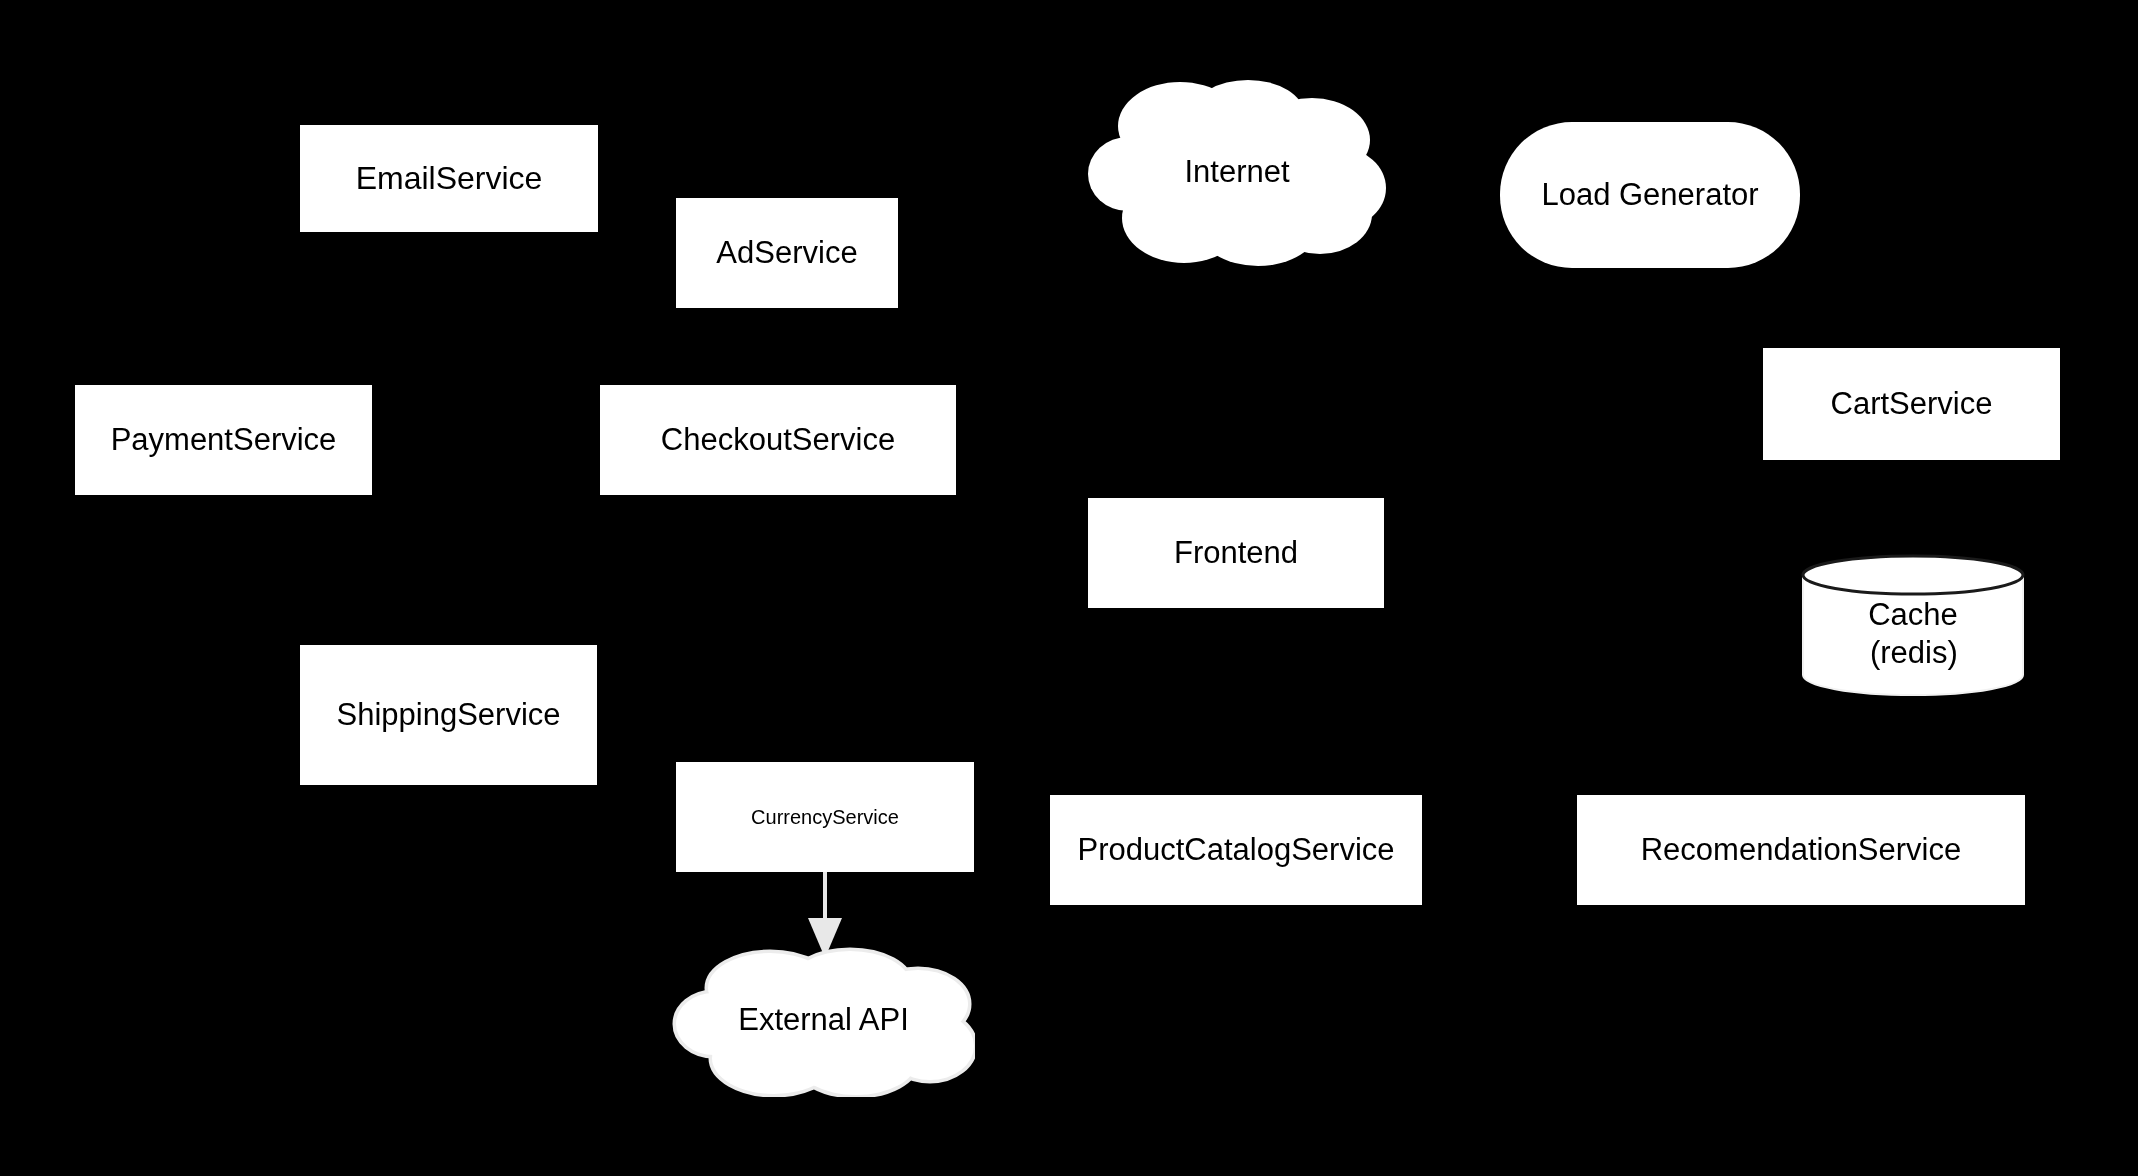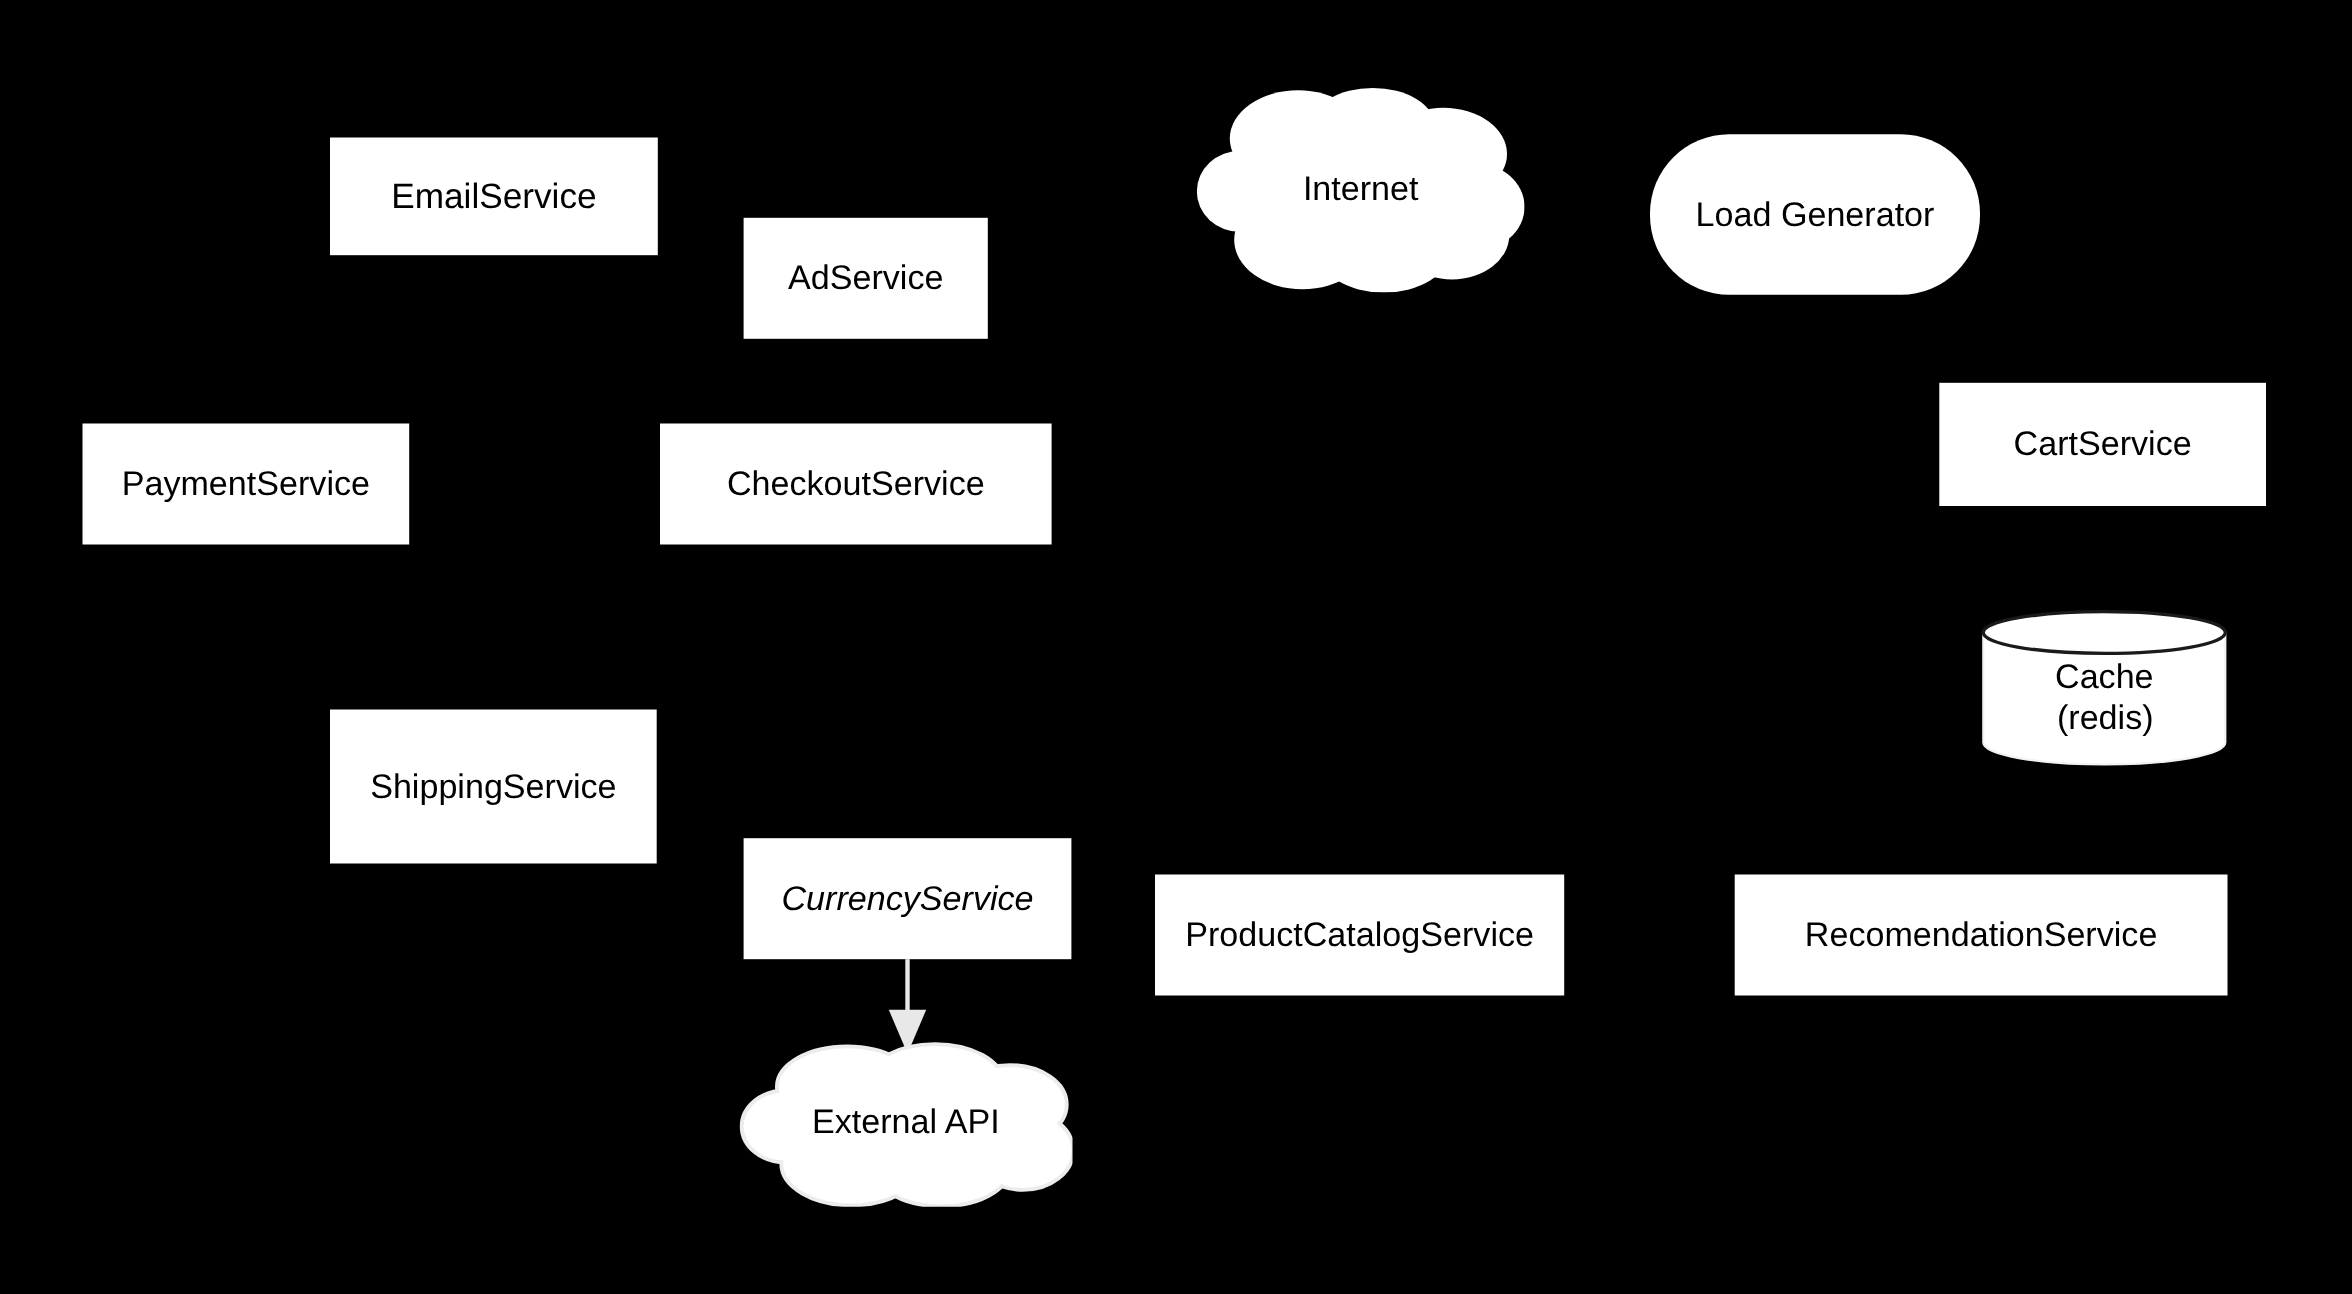--- a/index.html
+++ b/index.html
@@ -116,35 +116,38 @@
   </div>
 
   <div class="node rect" style="left:600px; top:385px; width:356px; height:110px; font-size:31px;">
     <span>CheckoutService</span>
   </div>
 
   <div class="node rect" style="left:1763px; top:348px; width:297px; height:112px; font-size:31px;">
     <span>CartService</span>
   </div>
 
+  <div class="node rect" style="left:1088px; top:498px; width:296px; height:110px; font-size:31px;">
+    <span>Frontend</span>
+  </div>
 
   <div class="shape-host" style="left:1800px; top:553px; width:226px; height:144px;">
     <svg viewBox="0 0 226 144" xmlns="http://www.w3.org/2000/svg">
       <path d="M3,22 L3,122 A110,20 0 0 0 223,122 L223,22 Z" fill="#ffffff" stroke="#f2f2f2" stroke-width="2"></path>
       <ellipse cx="113" cy="22" rx="110" ry="19" fill="#ffffff" stroke="#1a1a1a" stroke-width="3"></ellipse>
     </svg>
     <div class="shape-label cyl-label" style="font-size:31px;">Cache
 (redis)</div>
   </div>
 
   <div class="node rect" style="left:300px; top:645px; width:297px; height:140px; font-size:31px;">
     <span>ShippingService</span>
   </div>
 
-  <div class="node rect" style="left:676px; top:762px; width:298px; height:110px; font-size:31px;font-style:italic;">
+  <div class="node rect" style="left:676px; top:762px; width:298px; height:110px; font-size:20px;">
     <span>CurrencyService</span>
   </div>
 
   <div class="node rect" style="left:1050px; top:795px; width:372px; height:110px; font-size:31px;">
     <span>ProductCatalogService</span>
   </div>
 
   <div class="node rect" style="left:1577px; top:795px; width:448px; height:110px; font-size:31px;">
     <span>RecomendationService</span>
   </div>

